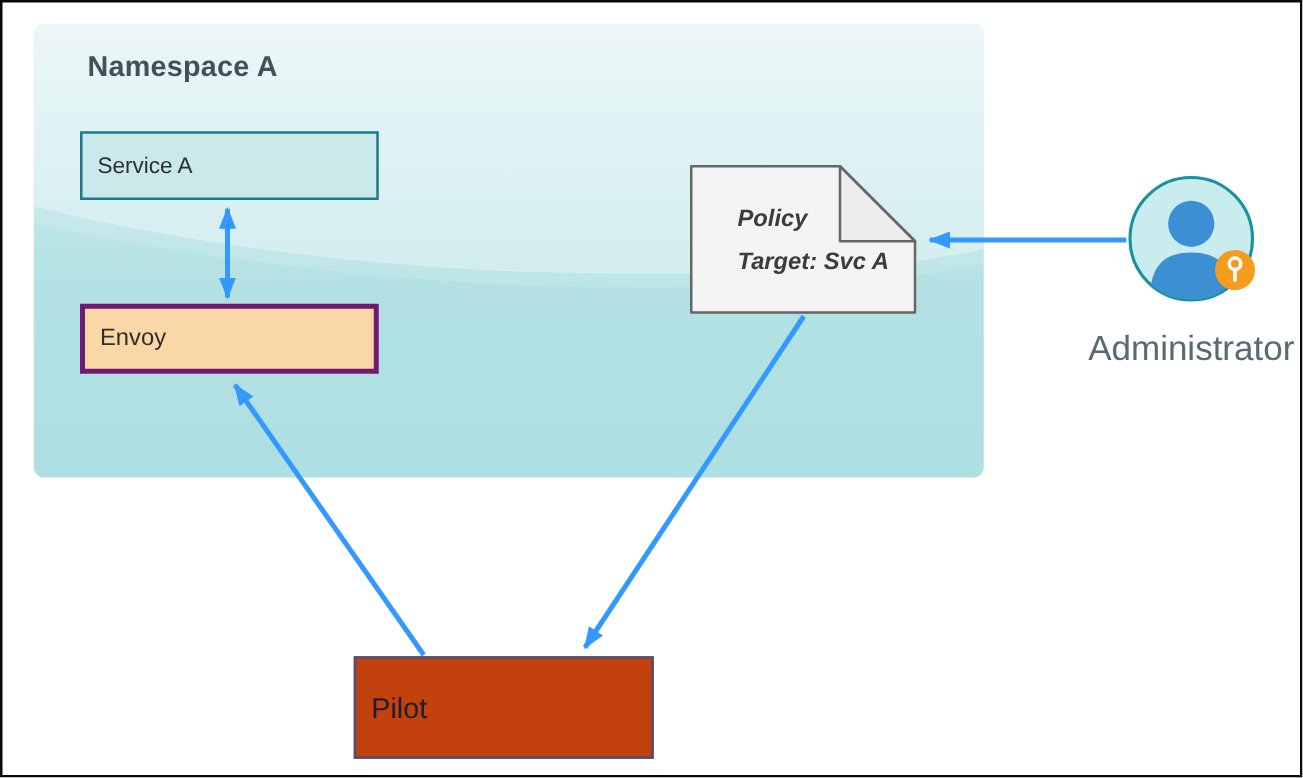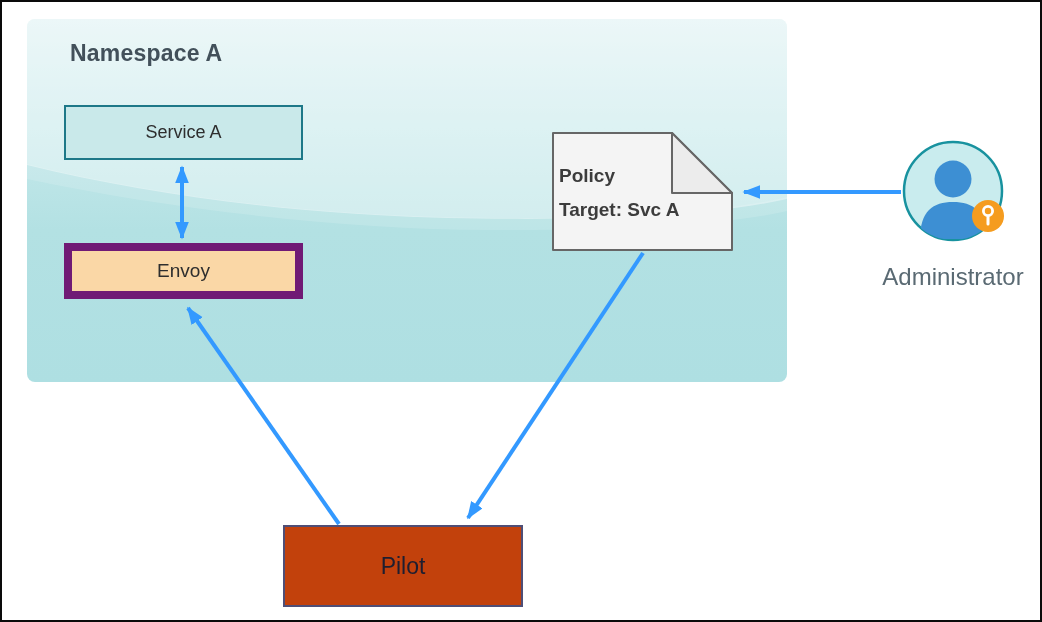--- a/index.html
+++ b/index.html
@@ -18,41 +18,41 @@
     border-radius:8px;overflow:hidden;
     background:linear-gradient(180deg,#DFF2F3 0%,#C6E9EB 30%,#B3E1E3 58%,#AEDFE2 100%);
   }
   .namespace svg.wave{position:absolute;left:0;top:0;width:100%;height:100%;}
   .namespace-title{
     position:absolute;left:43px;top:21px;
     font-size:23px;font-weight:700;color:#42505A;letter-spacing:.2px;
   }
   
   .node{
-    position:absolute;display:flex;align-items:center;justify-content:center;
-    box-sizing:border-box;color:#2e2e2e;
+    position:absolute;display:flex;align-items:center;
+    box-sizing:border-box;color:#2e2e2e;padding-left:12px;
   }
   .node-service{left:62px;top:103px;width:239px;height:55px;
     background:#C9E9EA;border:2px solid #1D7888;font-size:18px;}
   .node-envoy{left:62px;top:241px;width:239px;height:56px;
-    background:#FAD7A6;border:8px solid #701a75;font-size:19px;}
+    background:#FAD7A6;border:4px solid #701a75;font-size:19px;}
   .node-pilot{left:281px;top:523px;width:240px;height:82px;
     background:#c2410c;border:2px solid #4F4E76;font-size:23px;color:#1E1E30;}
   
   .policy-shape{position:absolute;left:550px;top:130px;width:182px;height:120px;}
   .policy-text{
-    position:absolute;left:557px;top:157px;width:170px;
-    font-size:19px;font-weight:700;color:#3C3C3C;line-height:34px;
+    position:absolute;left:588px;top:157px;width:170px;
+    font-size:19px;font-weight:700;color:#3C3C3C;line-height:34px;font-style:italic;
   }
   .policy-text div{white-space:nowrap;}
   
   .admin-avatar{position:absolute;left:898px;top:136px;width:106px;height:106px;}
   .admin-label{
     position:absolute;left:868px;top:261px;width:166px;text-align:center;
-    font-size:24px;color:#5A6A73;
+    font-size:28px;color:#5A6A73;
   }
   
   .arrows{position:absolute;left:0;top:0;width:1042px;height:622px;pointer-events:none;}
 </style>
 </head>
 <body>
 
 <div class="canvas">
 
   <div class="namespace">

